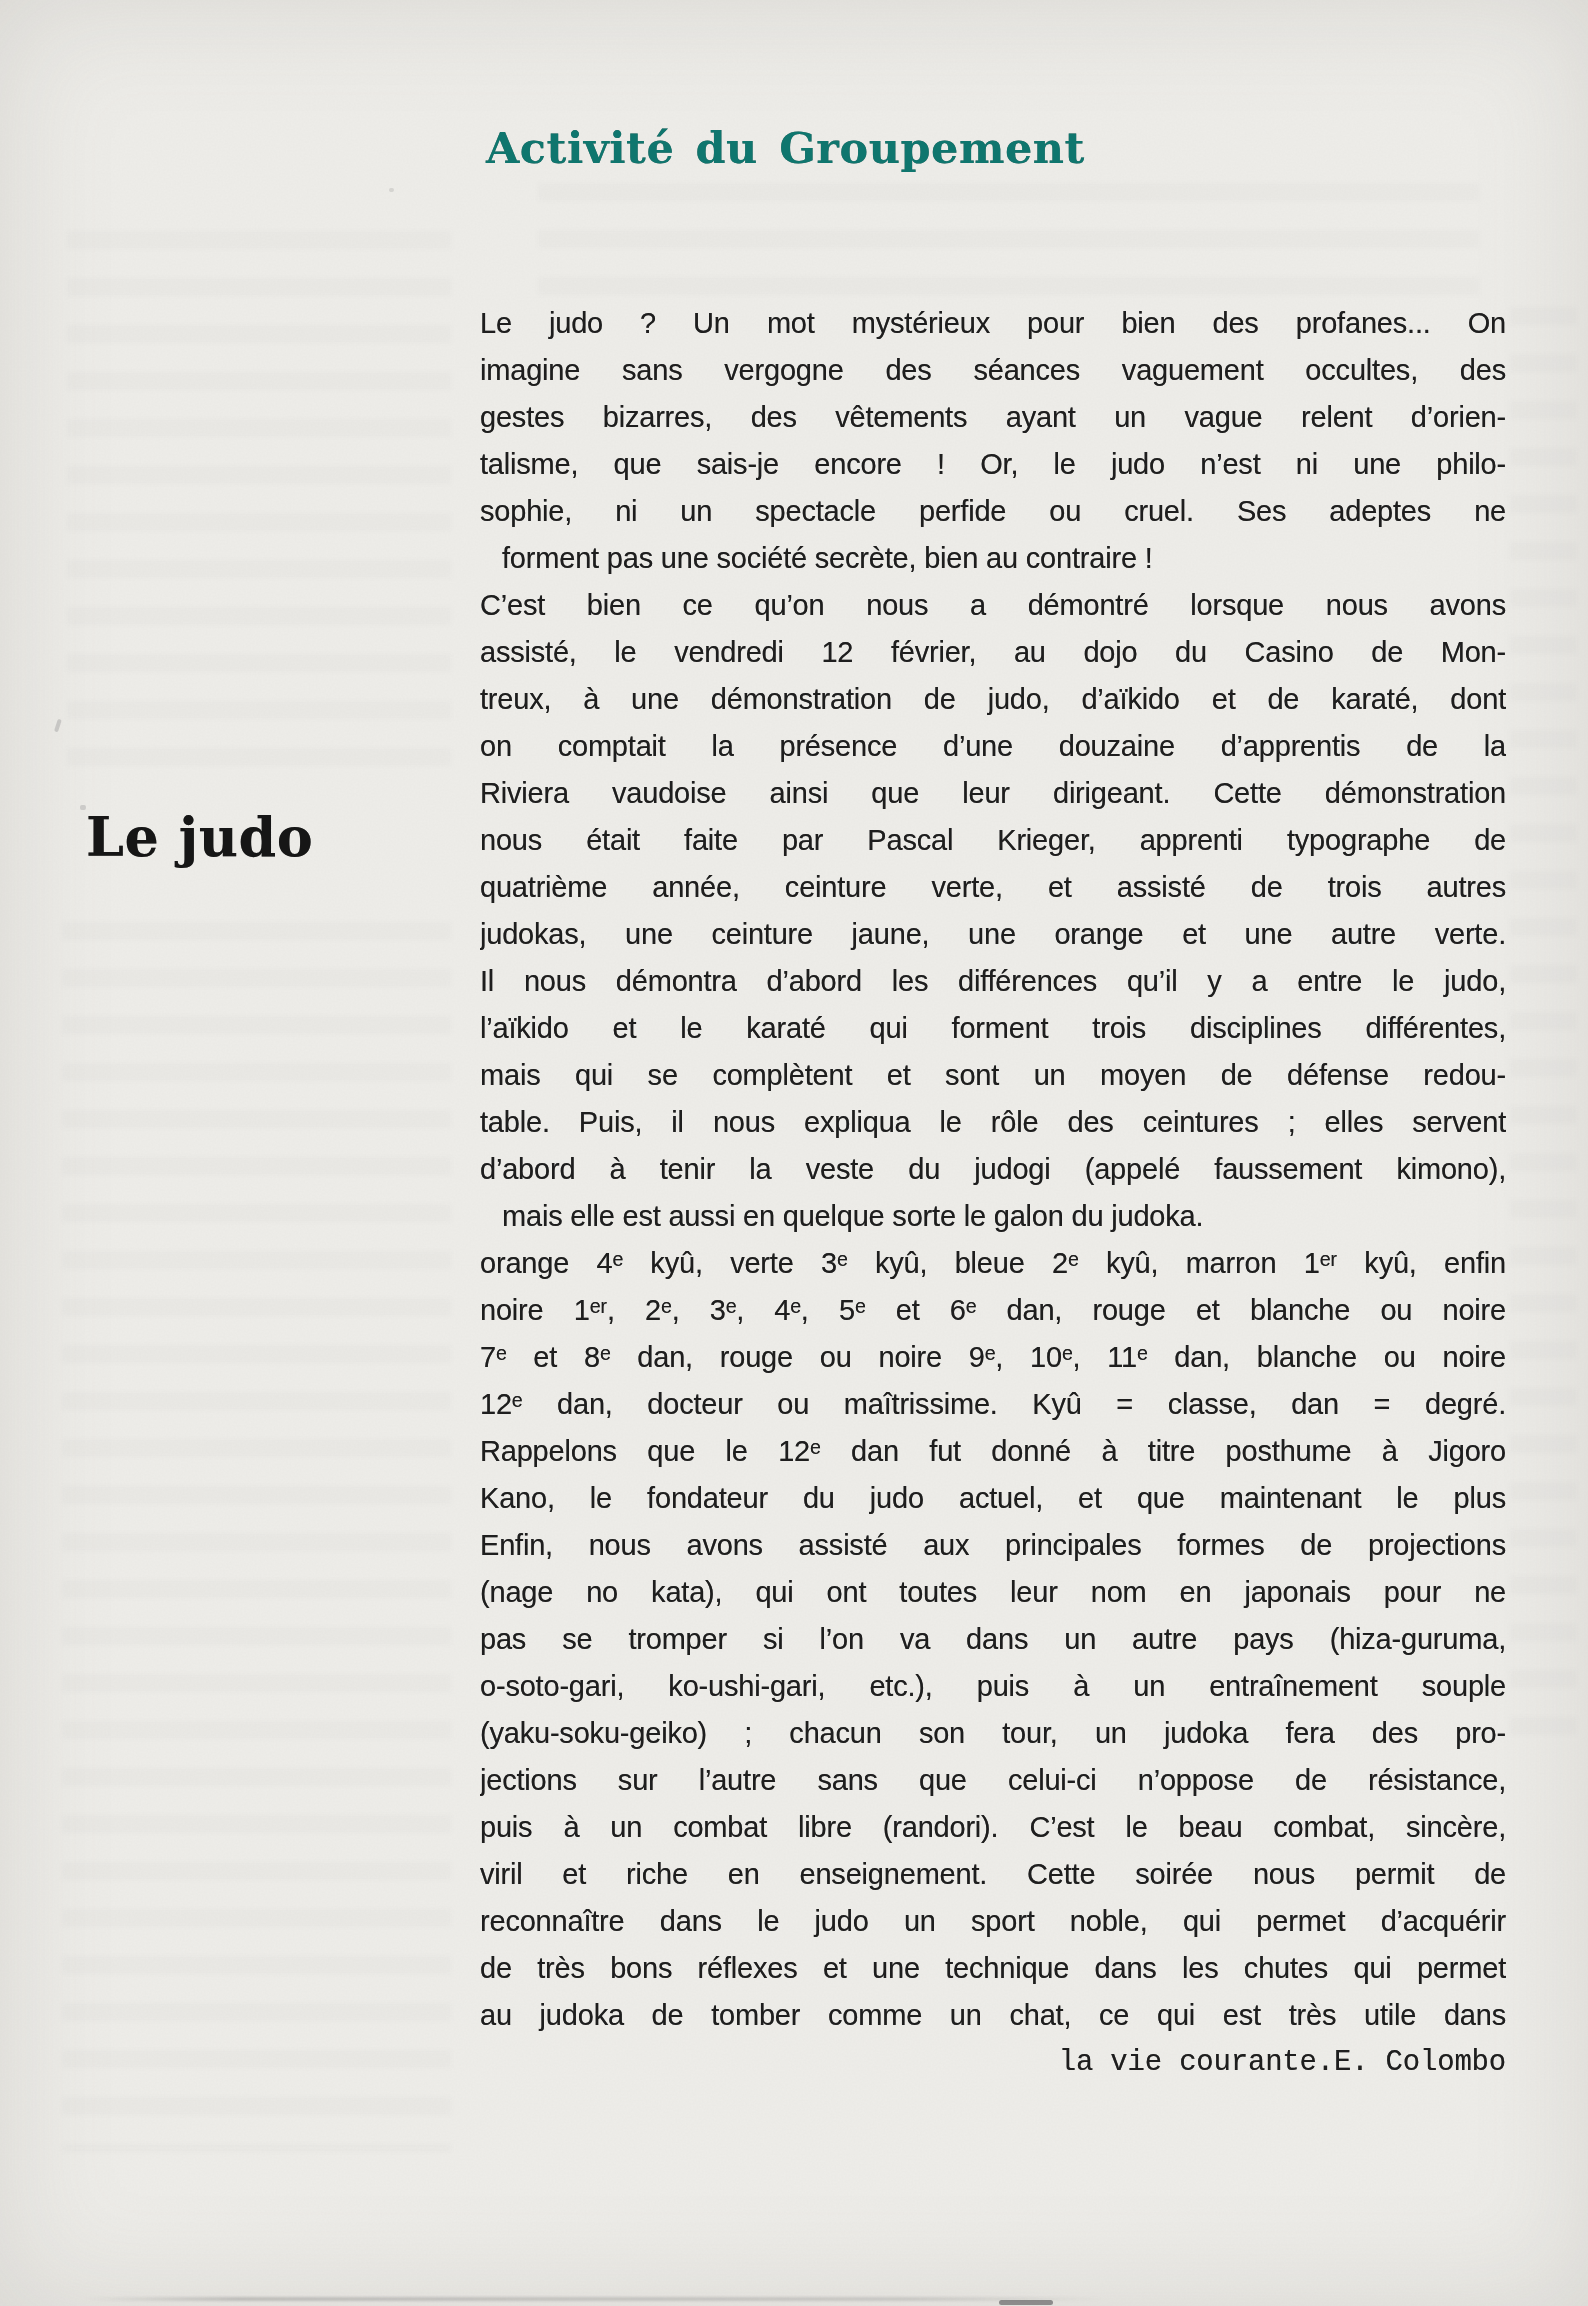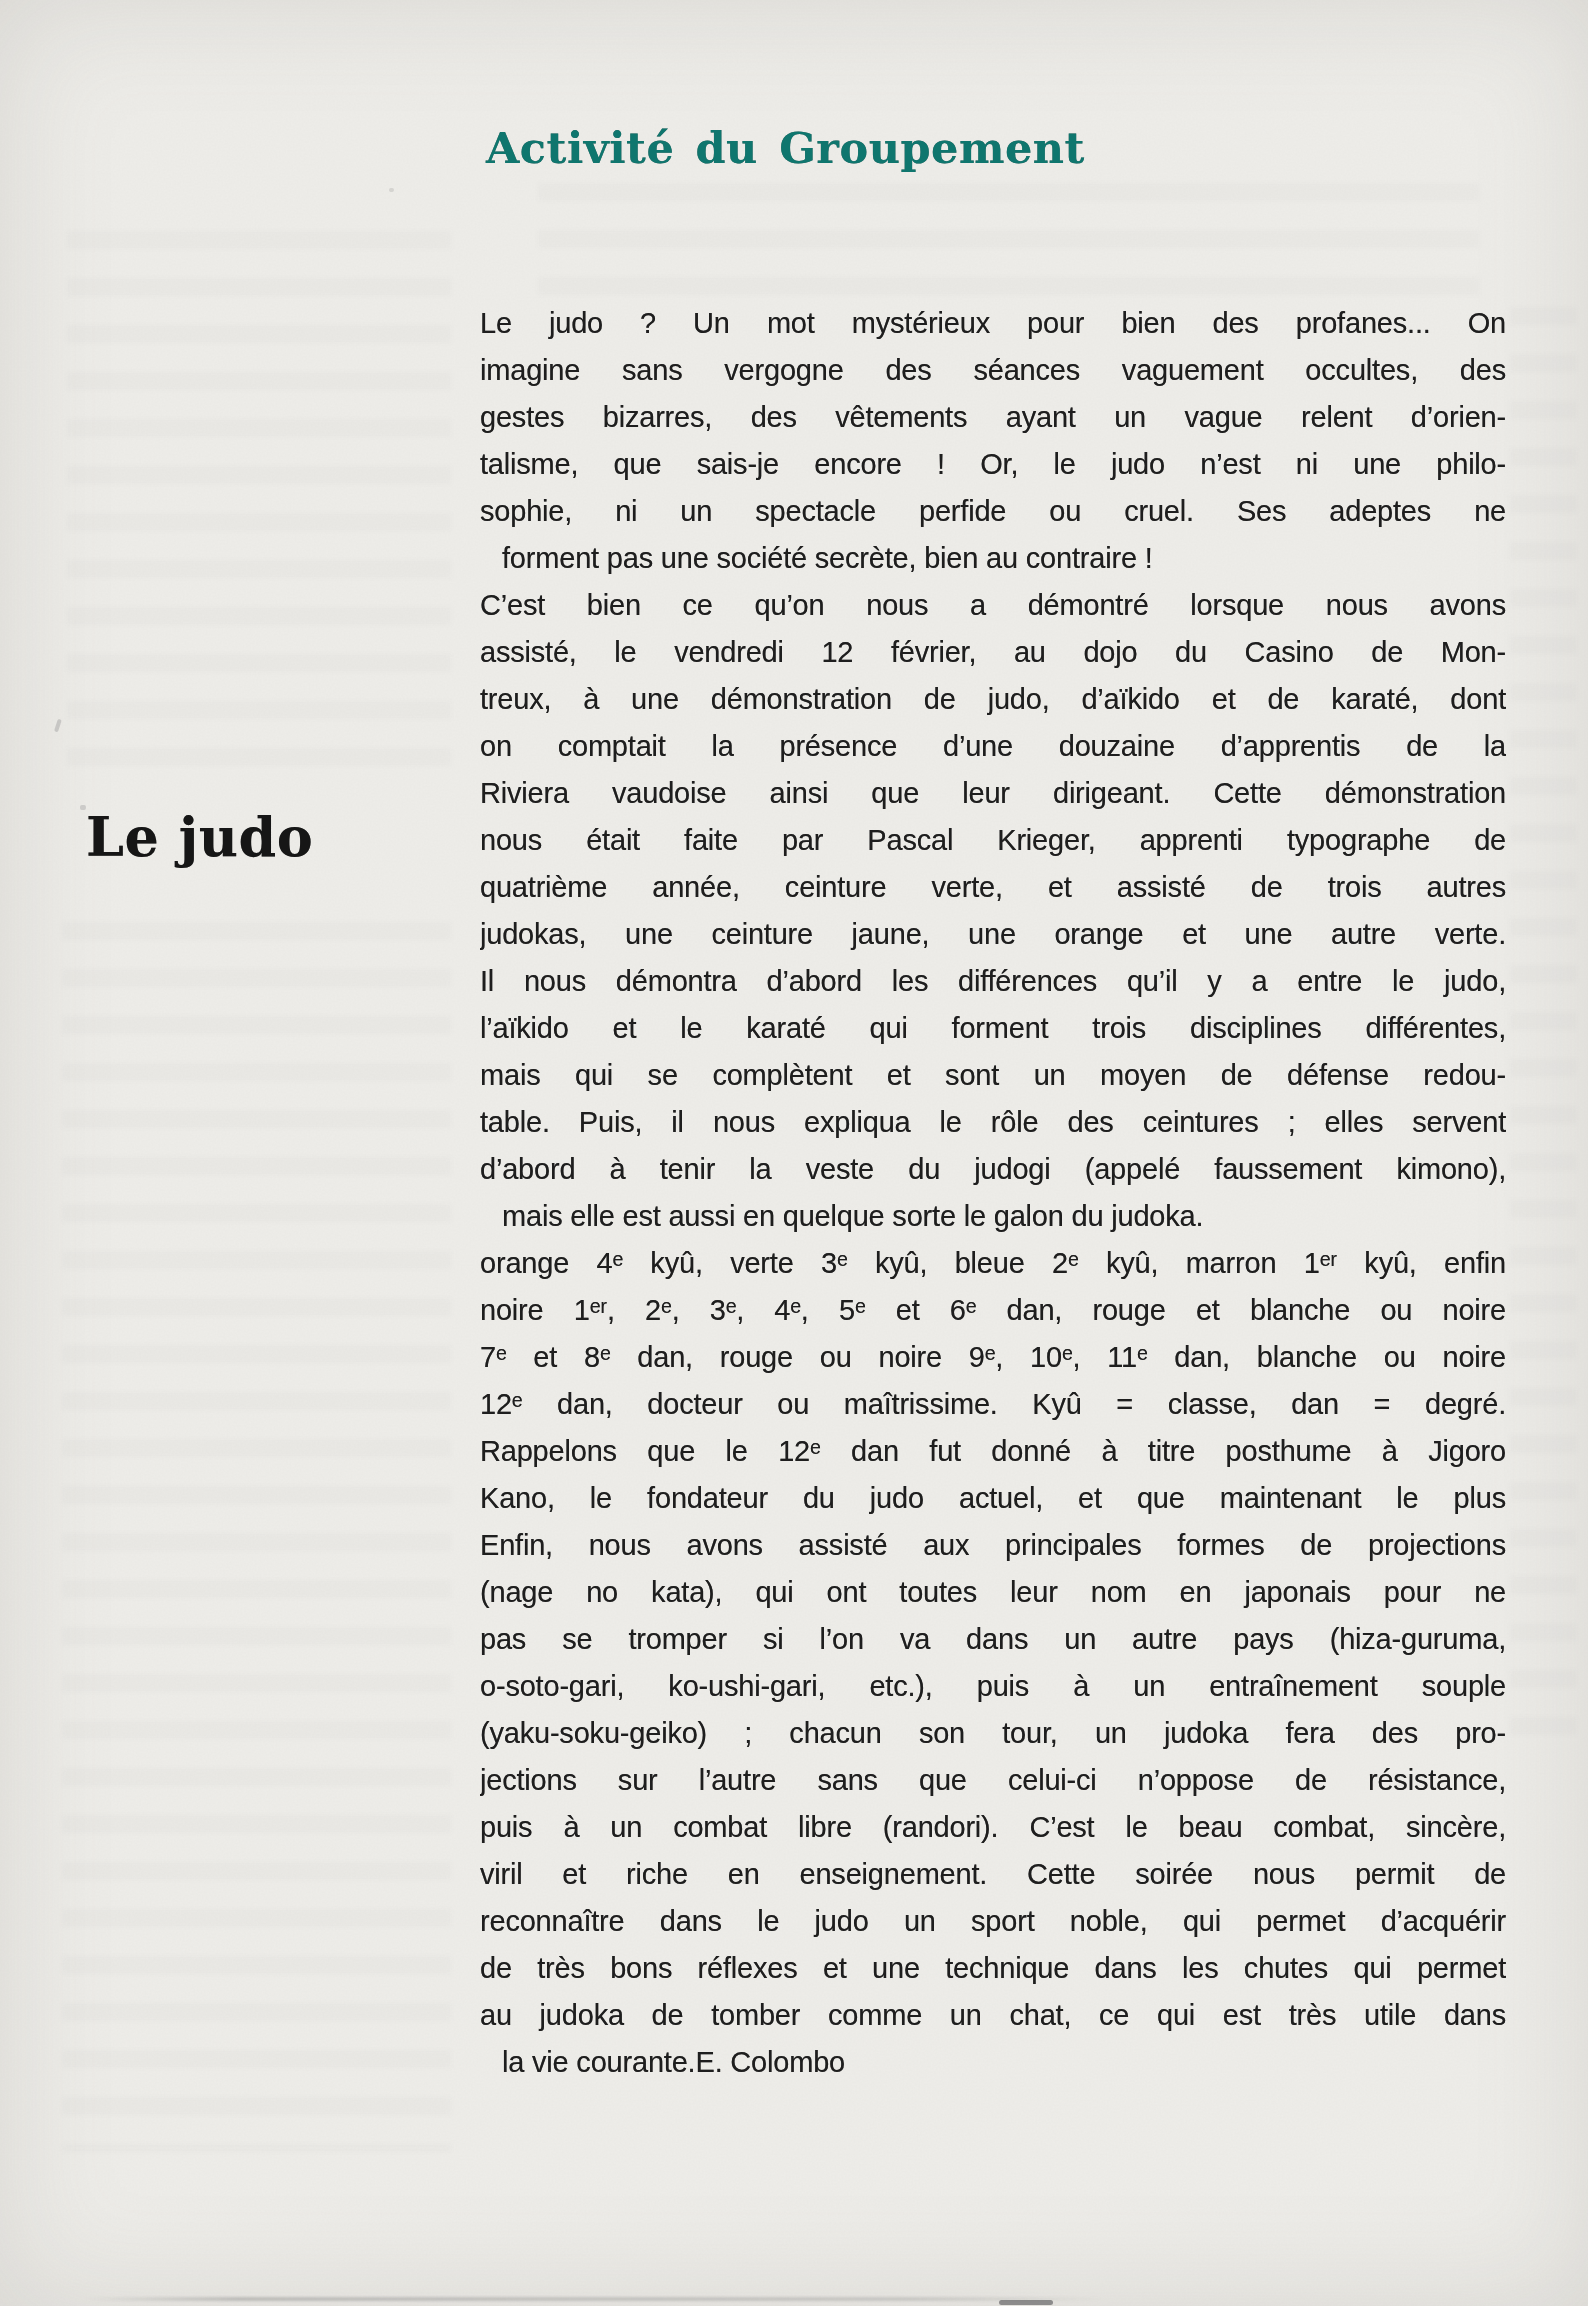--- a/index.html
+++ b/index.html
@@ -66,21 +66,22 @@
     text-align: justify;
     text-align-last: justify;
   }
   .ln.end {
     text-align: left;
     text-align-last: left;
     margin-left: 22px;
   }
   .sig-row {
     display: flex;
-    justify-content: flex-start;
+    justify-content: flex-end;
+    font-family: Liberation Mono, monospace;
   }
   
   .bleed {
     position: absolute;
     pointer-events: none;
     filter: blur(2.9px);
     opacity: 0.55;
     background: repeating-linear-gradient(
       to bottom,
       rgba(125,124,128,0.07) 0px,

